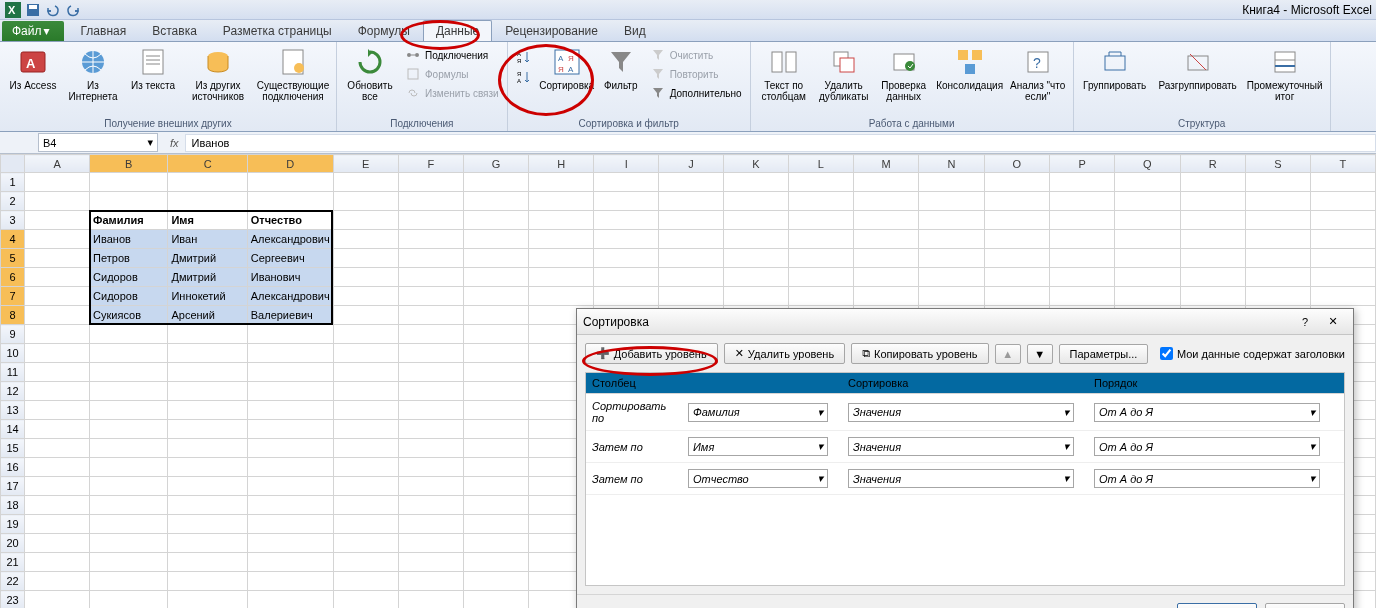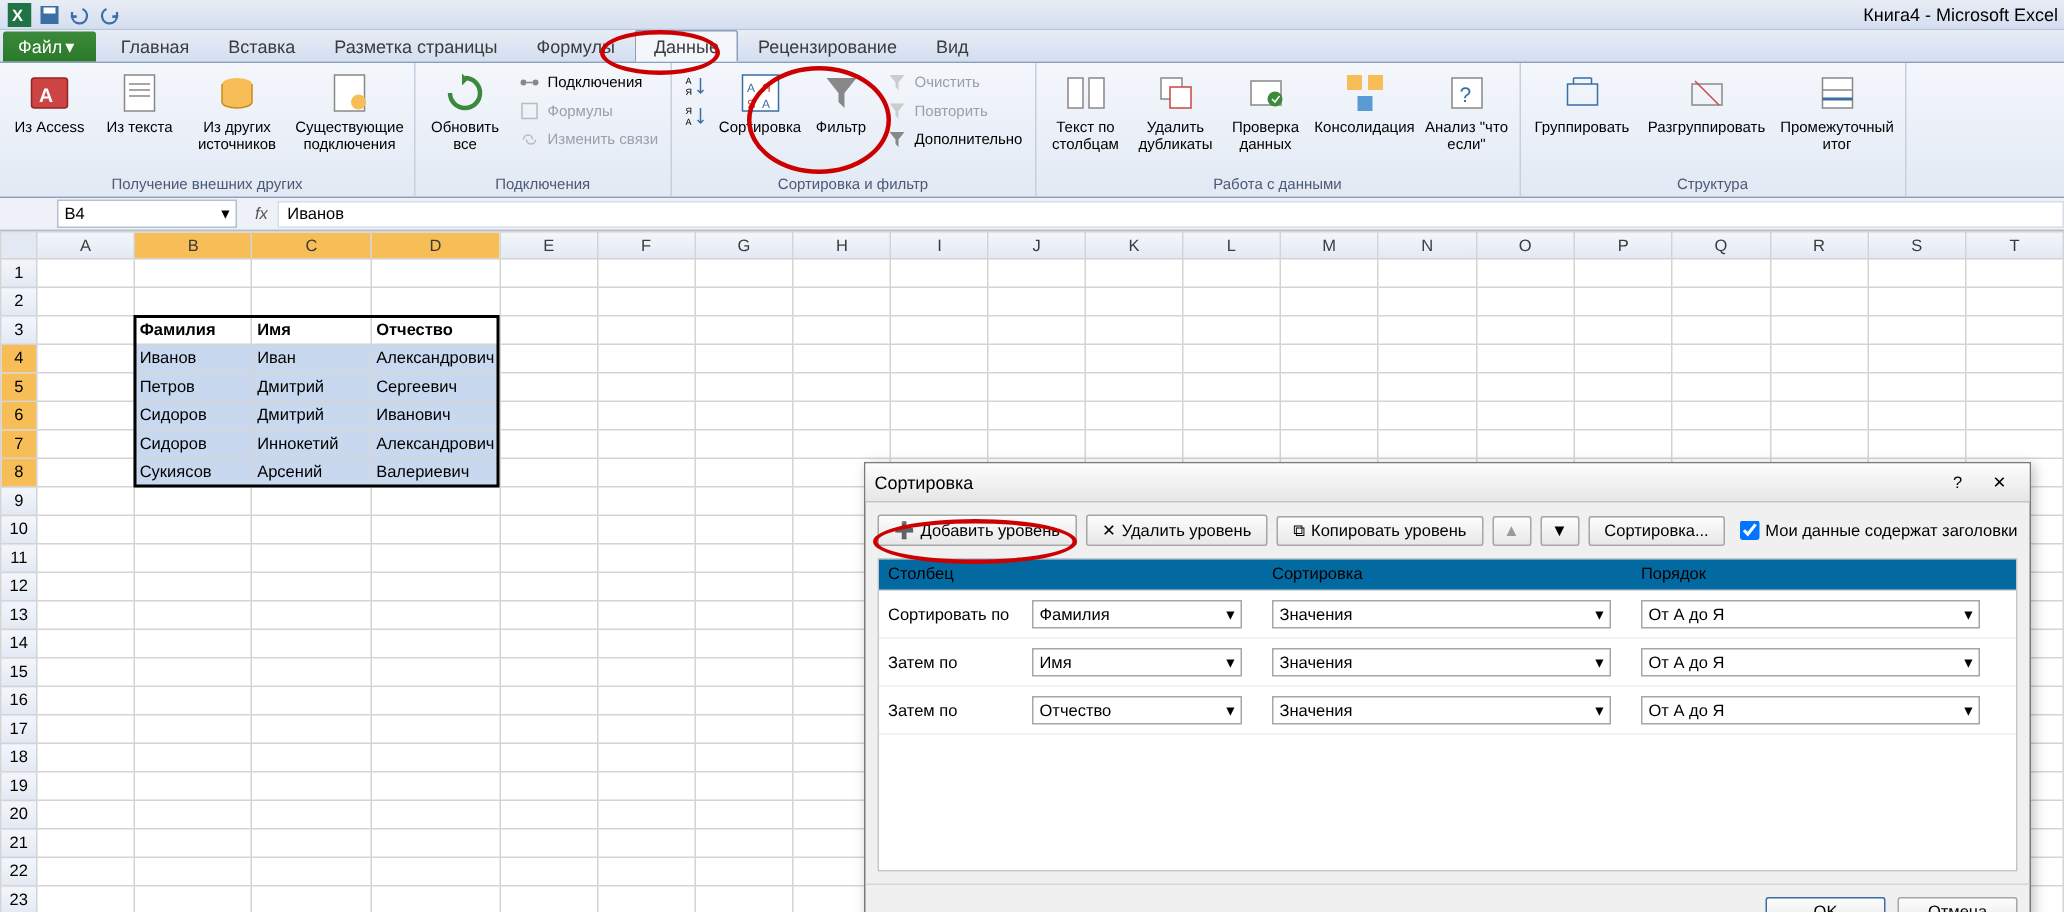--- a/index.html
+++ b/index.html
@@ -60,21 +60,21 @@
 .chk { display: flex; align-items: center; gap: 4px; margin-left: auto; }
 .chk input { width: 13px; height: 13px; }
 .sort-grid { margin: 0 8px 8px; border: 1px solid #c5c5c5; background: #fff; }
 .sg-head, .sg-row { display: flex; }
 .sg-head { background: #0369a1; border-bottom: 1px solid #d5d5d5; }
 .sg-cell { padding: 4px 6px; }
 .sg-c1 { width: 96px; }
 .sg-c2 { width: 160px; }
 .sg-c3 { width: 246px; }
 .sg-c4 { width: 246px; }
-.sg-row { border-bottom: 1px solid #eee; align-items: center; padding: 2px 0; }
+.sg-row { border-bottom: 1px solid #eee; align-items: center; padding: 2px 0; font-style: italic; }
 .sg-row .sg-c1 { font-size: 11px; }
 .combo { border: 1px solid #a6a6a6; background: #fff; padding: 2px 4px; display: flex; justify-content: space-between; align-items: center; width: 140px; cursor: pointer; }
 .combo.w2 { width: 226px; }
 .dlg-foot { padding: 8px; display: flex; justify-content: flex-end; gap: 8px; border-top: 1px solid #d5d5d5; }
 .dlg-foot .dbtn { min-width: 80px; justify-content: center; }
 .dlg-foot .dbtn.primary { border-color: #3a6ea5; }
 
 
 .redcircle { position: absolute; border: 3px solid #c00; border-radius: 50%; pointer-events: none; }
 
@@ -133,20 +133,29 @@
   <div class="group">
     <div class="group-body">
       <div class="bigbtn">
           <div class="ico">
             <svg class="ic32" viewBox="0 0 32 32">
               <rect x="4" y="6" width="24" height="20" rx="2" fill="#c44" stroke="#922"></rect>
               <text x="9" y="22" fill="#fff" font-size="13" font-weight="bold">A</text>
             </svg>
           </div>
           <span>Из Access</span>
+        </div>
+      <div class="bigbtn">
+          <div class="ico">
+            <svg class="ic32" viewBox="0 0 32 32">
+              <circle cx="16" cy="16" r="11" fill="#5a9bd5"></circle>
+              <path d="M5 16 H27 M16 5 V27 M8 8 Q16 16 24 8 M8 24 Q16 16 24 24" stroke="#fff" fill="none"></path>
+            </svg>
+          </div>
+          <span>Из Интернета</span>
         </div>
       <div class="bigbtn">
           <div class="ico">
             <svg class="ic32" viewBox="0 0 32 32">
               <rect x="6" y="4" width="20" height="24" fill="#fff" stroke="#888"></rect>
               <line x1="9" y1="10" x2="23" y2="10" stroke="#888"></line>
               <line x1="9" y1="14" x2="23" y2="14" stroke="#888"></line>
               <line x1="9" y1="18" x2="23" y2="18" stroke="#888"></line>
             </svg>
           </div>
@@ -945,21 +954,21 @@
         <span>✕</span>
         <span>Удалить уровень</span>
       </div>
     <div class="dbtn">
         <span>⧉</span>
         <span>Копировать уровень</span>
       </div>
     <div class="dbtn arrow-btn dis">▲</div>
     <div class="dbtn arrow-btn">▼</div>
     <div class="dbtn">
-        <span>Сортировка...</span>
+        <span>Параметры...</span>
       </div>
     <label class="chk">
         <input type="checkbox" checked="" style="">
         <span>Мои данные содержат заголовки</span>
       </label>
   </div>
   <div class="sort-grid">
     <div class="sg-head">
       <div class="sg-cell sg-c1">Столбец</div>
       <div class="sg-cell sg-c2"></div>

